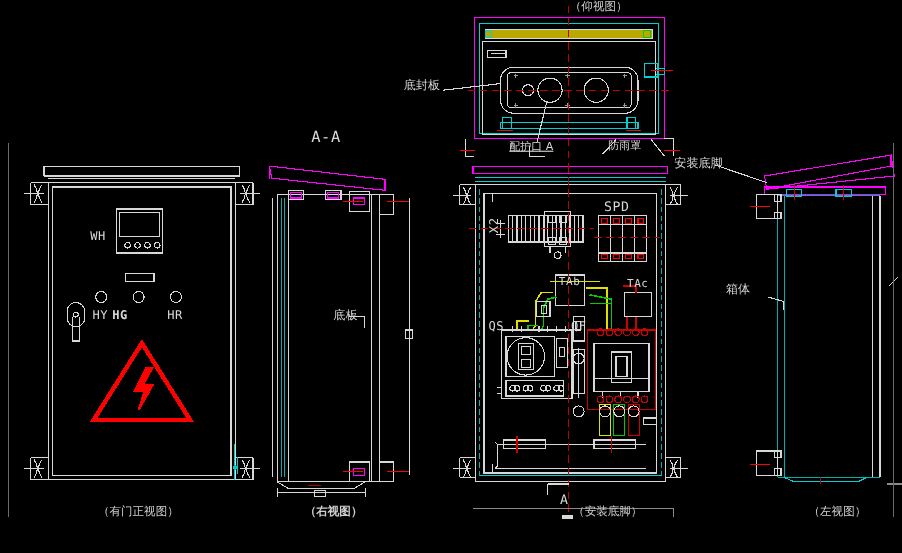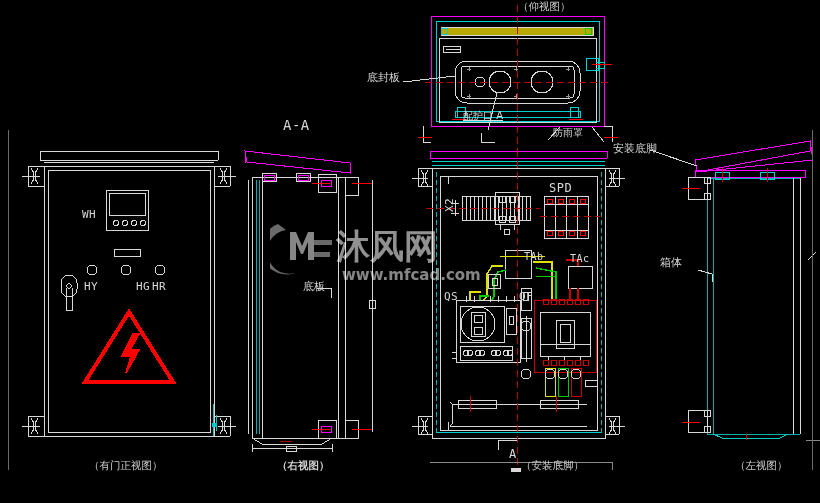--- a/index.html
+++ b/index.html
@@ -411,54 +411,42 @@
       <path d="M808 260 L816 252"></path>
 
       <path d="M812 130 L812 470" stroke="#6a6a6a"></path>
     </g>
 
     </g>
   </svg>
 
   <div class="lbl mono" style="left:82px;top:209px;">WH</div>
   <div class="lbl mono" style="left:84px;top:281px;">HY</div>
-  <div class="lbl mono" style="left:136px;top:281px;">HG</div>
+  <div class="lbl mono" style="left:102px;top:281px;font-weight:bold;">HG</div>
   <div class="lbl mono" style="left:152px;top:281px;">HR</div>
   <div class="lbl cap" style="left:89px;top:460px;">（有门正视图）</div>
 
   <div class="lbl mono" style="left:283px;top:118px;font-size:14px;">A-A</div>
   <div class="lbl" style="left:303px;top:281px;">底板</div>
   <div class="lbl cap" style="left:277px;top:460px;font-weight:bold;">（右视图）</div>
 
   <div class="lbl cap" style="left:492px;top:1px;margin-left:26px;">（仰视图）</div>
   <div class="lbl" style="left:367px;top:72px;text-align:right;">底封板</div>
-  <div class="lbl sm" style="left:463px;top:111px;text-decoration:underline;">配护口 A</div>
+  <div class="lbl sm" style="left:463px;top:129px;text-decoration:underline;">配护口 A</div>
   <div class="lbl sm" style="left:553px;top:128px;">防雨罩</div>
 
   <div class="lbl mono" style="left:444px;top:198px;">
     <span class="rot" style="position:absolute;left:0;top:14px;">X2</span>
   </div>
   <div class="lbl mono" style="left:549px;top:182px;font-size:12px;">SPD</div>
-  <div class="lbl mono sm" style="left:524px;top:252px;text-align:center;">TAb</div>
+  <div class="lbl mono sm" style="left:508px;top:252px;text-align:center;">TAb</div>
   <div class="lbl mono sm" style="left:570px;top:254px;">TAc</div>
   <div class="lbl mono" style="left:444px;top:291px;">QS</div>
   <div class="lbl mono" style="left:519px;top:291px;">QF</div>
   <div class="lbl mono" style="left:509px;top:448px;font-size:12px;">A</div>
   <div class="lbl cap" style="left:521px;top:460px;">（安装底脚）</div>
 
   <div class="lbl" style="left:613px;top:143px;">安装底脚</div>
   <div class="lbl" style="left:660px;top:257px;">箱体</div>
   <div class="lbl cap" style="left:735px;top:460px;">（左视图）</div>
 
-  <div class="wm">
-    <svg width="250" height="80" viewBox="0 0 250 80">
-      <g fill="#c9c9c9" fill-opacity="0.85">
-        <path d="M8 12 a26 26 0 1 0 26 44 a22 22 0 1 1 -18 -38 z"></path>
-        <path d="M20 20 L26 20 L32 34 L38 20 L44 20 L44 48 L38 48 L38 30 L33 42
-                 L31 42 L26 30 L26 48 L20 48 Z" fill="#ffffff"></path>
-        <path d="M44 28 L62 28 L62 33 L44 33 Z M44 40 L60 40 L60 45 L44 45 Z"></path>
-      </g>
-      <text x="66" y="46" class="wtxt" font-size="34" fill="#ffffff" fill-opacity="0.92">沐风网</text>
-      <text x="72" y="68" class="wtxt" font-size="15" fill="#f0f0f0" fill-opacity="0.9">www.mfcad.com</text>
-    </svg>
-  </div>
 
 </div>
 
 </body></html>

